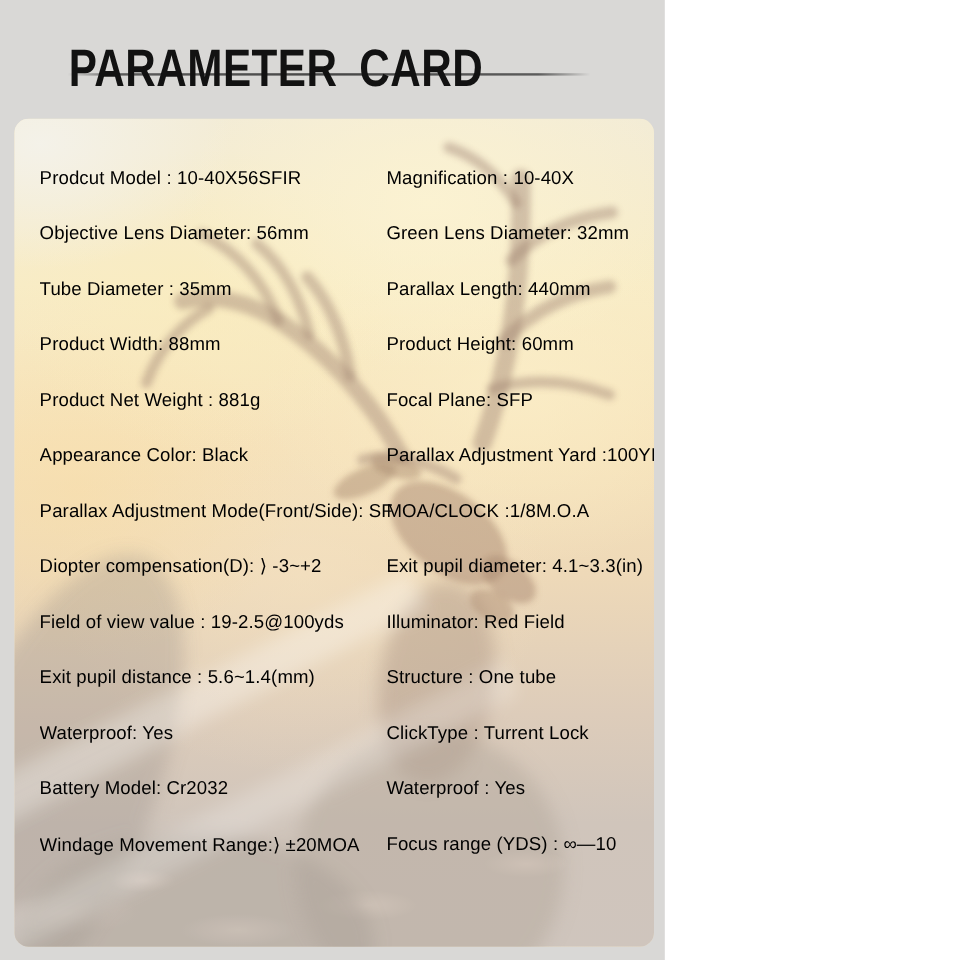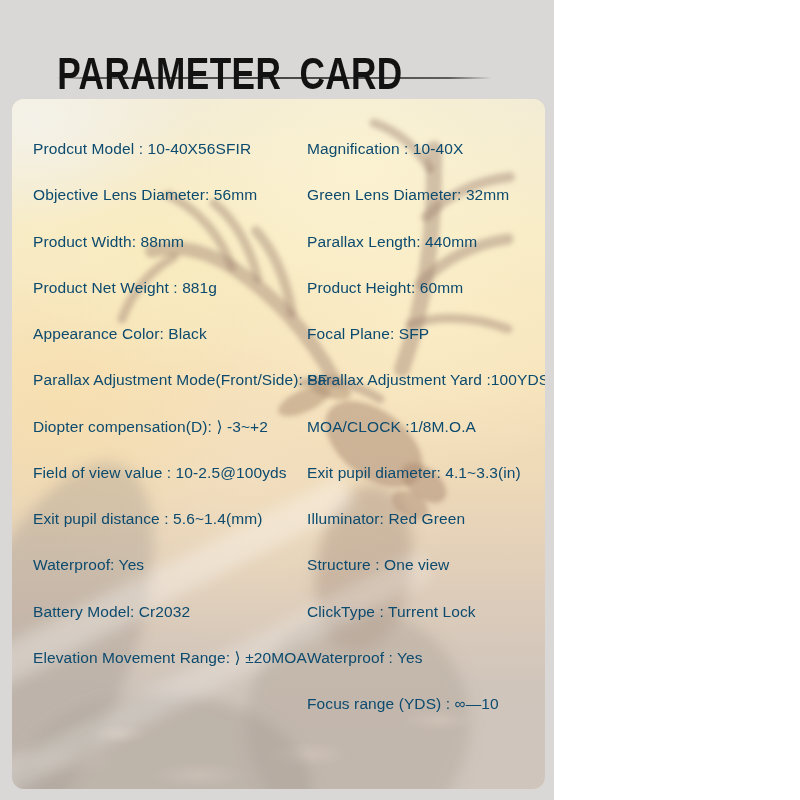--- a/index.html
+++ b/index.html
@@ -10,21 +10,21 @@
   }
   .page{position:relative;width:800px;height:800px;background:#ffffff;}
 
   
   .gray-panel{
     position:absolute;left:0;top:0;width:554px;height:800px;
     background:#d9d8d6;
   }
 
   
-  .title-block{position:absolute;left:0;top:16px;width:460px;height:100px;}
+  .title-block{position:absolute;left:0;top:0;width:460px;height:100px;}
   .title-line{
     position:absolute;top:61px;left:56px;width:436px;height:2px;
     background:linear-gradient(90deg,
       rgba(80,80,80,0) 0%,rgba(70,70,70,.85) 10%,
       #474747 50%,
       rgba(70,70,70,.85) 90%,rgba(80,80,80,0) 100%);
     z-index:1;
   }
   .page-title{
     position:absolute;left:0;right:0;top:36px;margin:0;z-index:2;
@@ -59,24 +59,24 @@
       radial-gradient(60px 18px at 55% 95%, rgba(242,228,218,.7), rgba(242,228,218,0) 70%),
       radial-gradient(50px 16px at 80% 90%, rgba(238,222,212,.7), rgba(238,222,212,0) 70%),
       radial-gradient(70px 20px at 35% 98%, rgba(244,230,220,.6), rgba(244,230,220,0) 70%),
       radial-gradient(90px 24px at 8% 96%, rgba(236,222,214,.6), rgba(236,222,214,0) 70%);
   }
   .deer{position:absolute;left:0;top:0;width:533px;height:690px;}
 
   
   .col{position:absolute;top:27px;display:flex;flex-direction:column;z-index:3;}
   .col-left{left:21px;}
-  .col-right{left:295px;justify-content:center;}
+  .col-right{left:310px;justify-content:center;}
   .spec-item{
     height:46.25px;display:flex;align-items:center;
-    font-size:15.5px;color:#0c4a6e;white-space:nowrap;
+    font-size:15.5px;color:#000000;white-space:nowrap;
     letter-spacing:.1px;
   }
 </style>
 </head>
 <body>
 
 <div class="page">
   <div class="gray-panel">
 
     <div class="title-block">
@@ -125,43 +125,44 @@
           <ellipse cx="412" cy="384" rx="26" ry="15" transform="rotate(38 412 384)" fill="#a8876f" fill-opacity=".50"></ellipse>
           <ellipse cx="398" cy="406" rx="20" ry="12" transform="rotate(30 398 406)" fill="#a8876f" fill-opacity=".45"></ellipse>
           <ellipse cx="292" cy="302" rx="28" ry="11" transform="rotate(-24 292 302)" fill="#a8876f" fill-opacity=".48"></ellipse>
           <ellipse cx="318" cy="290" rx="22" ry="9" transform="rotate(16 318 290)" fill="#a8876f" fill-opacity=".48"></ellipse>
         </g>
       </svg>
 
       <div class="col col-left">
         <div class="spec-item">Prodcut Model : 10-40X56SFIR</div>
         <div class="spec-item">Objective Lens Diameter: 56mm</div>
+        <div class="spec-item">Tube Diameter : 35mm</div>
         <div class="spec-item">Product Width: 88mm</div>
         <div class="spec-item">Product Net Weight : 881g</div>
         <div class="spec-item">Appearance Color: Black</div>
         <div class="spec-item">Parallax Adjustment Mode(Front/Side): SF</div>
         <div class="spec-item">Diopter compensation(D): ⟩ -3~+2</div>
-        <div class="spec-item">Field of view value : 10-2.5@100yds</div>
+        <div class="spec-item">Field of view value : 19-2.5@100yds</div>
         <div class="spec-item">Exit pupil distance : 5.6~1.4(mm)</div>
         <div class="spec-item">Waterproof: Yes</div>
         <div class="spec-item">Battery Model: Cr2032</div>
-        <div class="spec-item">Elevation Movement Range: ⟩ ±20MOA</div>
+        <div class="spec-item">Windage Movement Range:⟩ ±20MOA</div>
       </div>
 
       <div class="col col-right">
         <div class="spec-item">Magnification : 10-40X</div>
         <div class="spec-item">Green Lens Diameter: 32mm</div>
         <div class="spec-item">Parallax Length: 440mm</div>
         <div class="spec-item">Product Height: 60mm</div>
         <div class="spec-item">Focal Plane: SFP</div>
         <div class="spec-item">Parallax Adjustment Yard :100YDS</div>
         <div class="spec-item">MOA/CLOCK :1/8M.O.A</div>
         <div class="spec-item">Exit pupil diameter: 4.1~3.3(in)</div>
-        <div class="spec-item">Illuminator: Red Green</div>
-        <div class="spec-item">Structure : One view</div>
+        <div class="spec-item">Illuminator: Red Field</div>
+        <div class="spec-item">Structure : One tube</div>
         <div class="spec-item">ClickType : Turrent Lock</div>
         <div class="spec-item">Waterproof : Yes</div>
         <div class="spec-item">Focus range (YDS) : ∞—10</div>
       </div>
     </div>
 
   </div>
 </div>
 
 </body></html>

